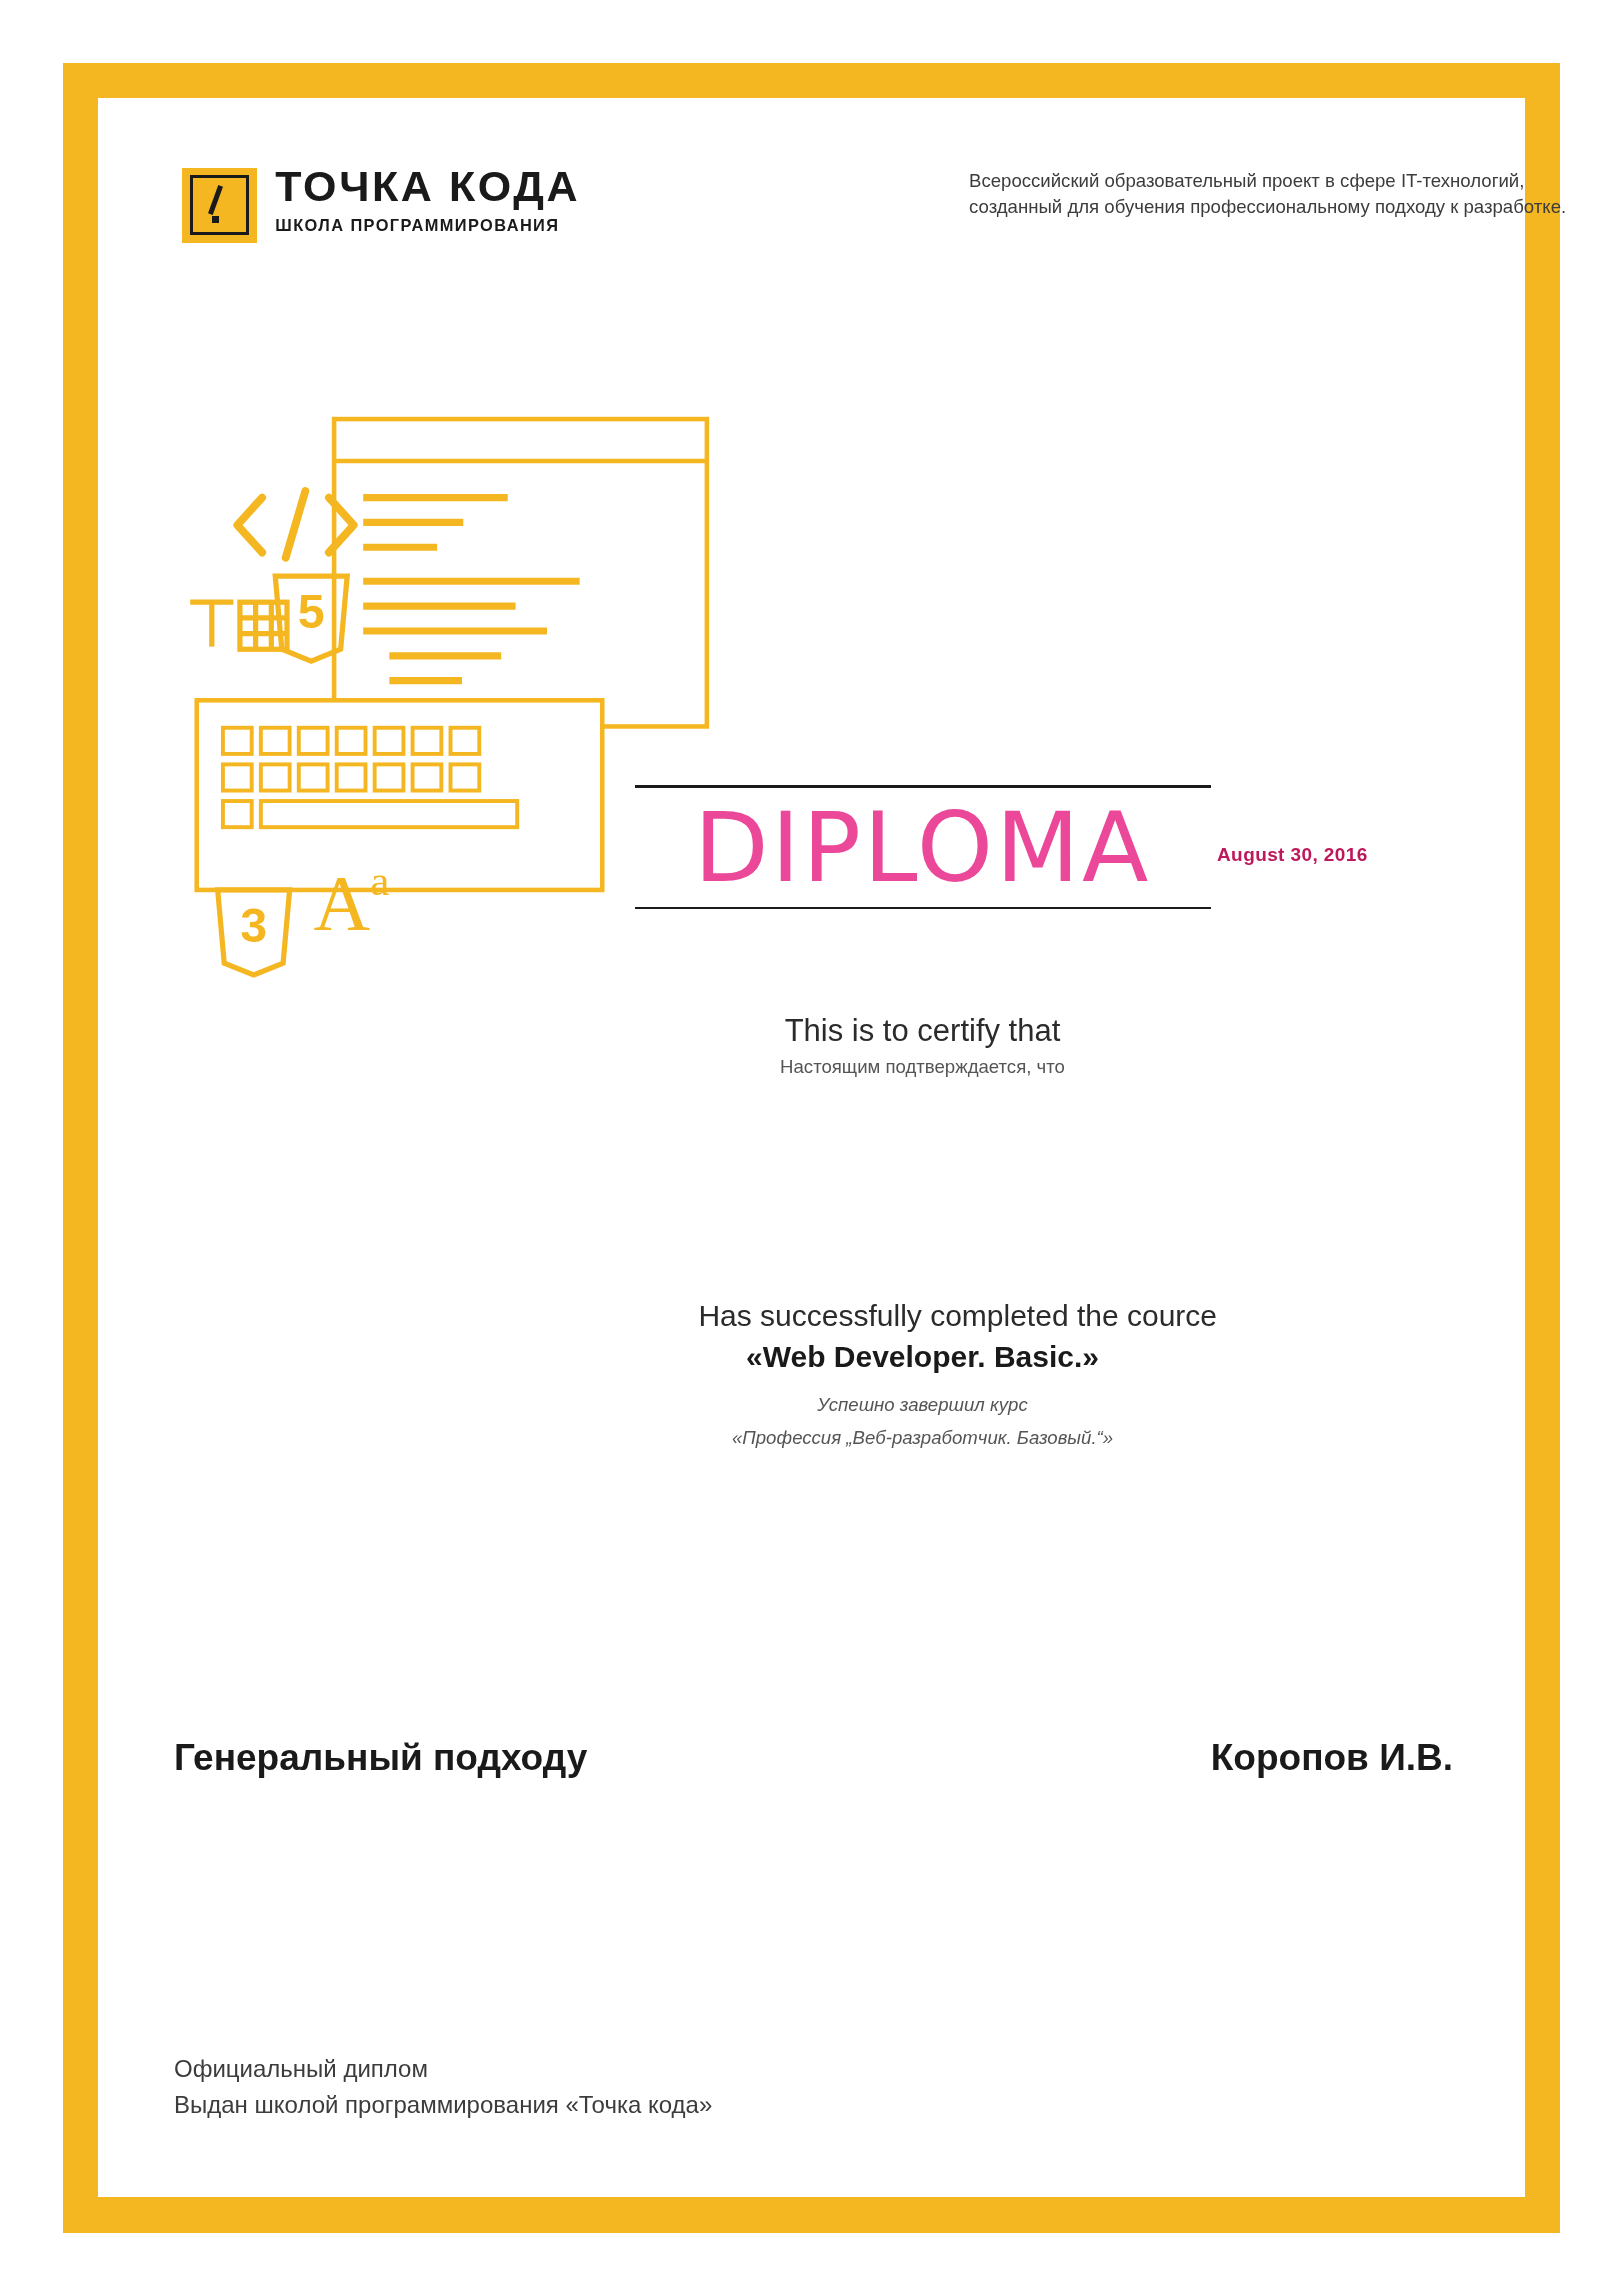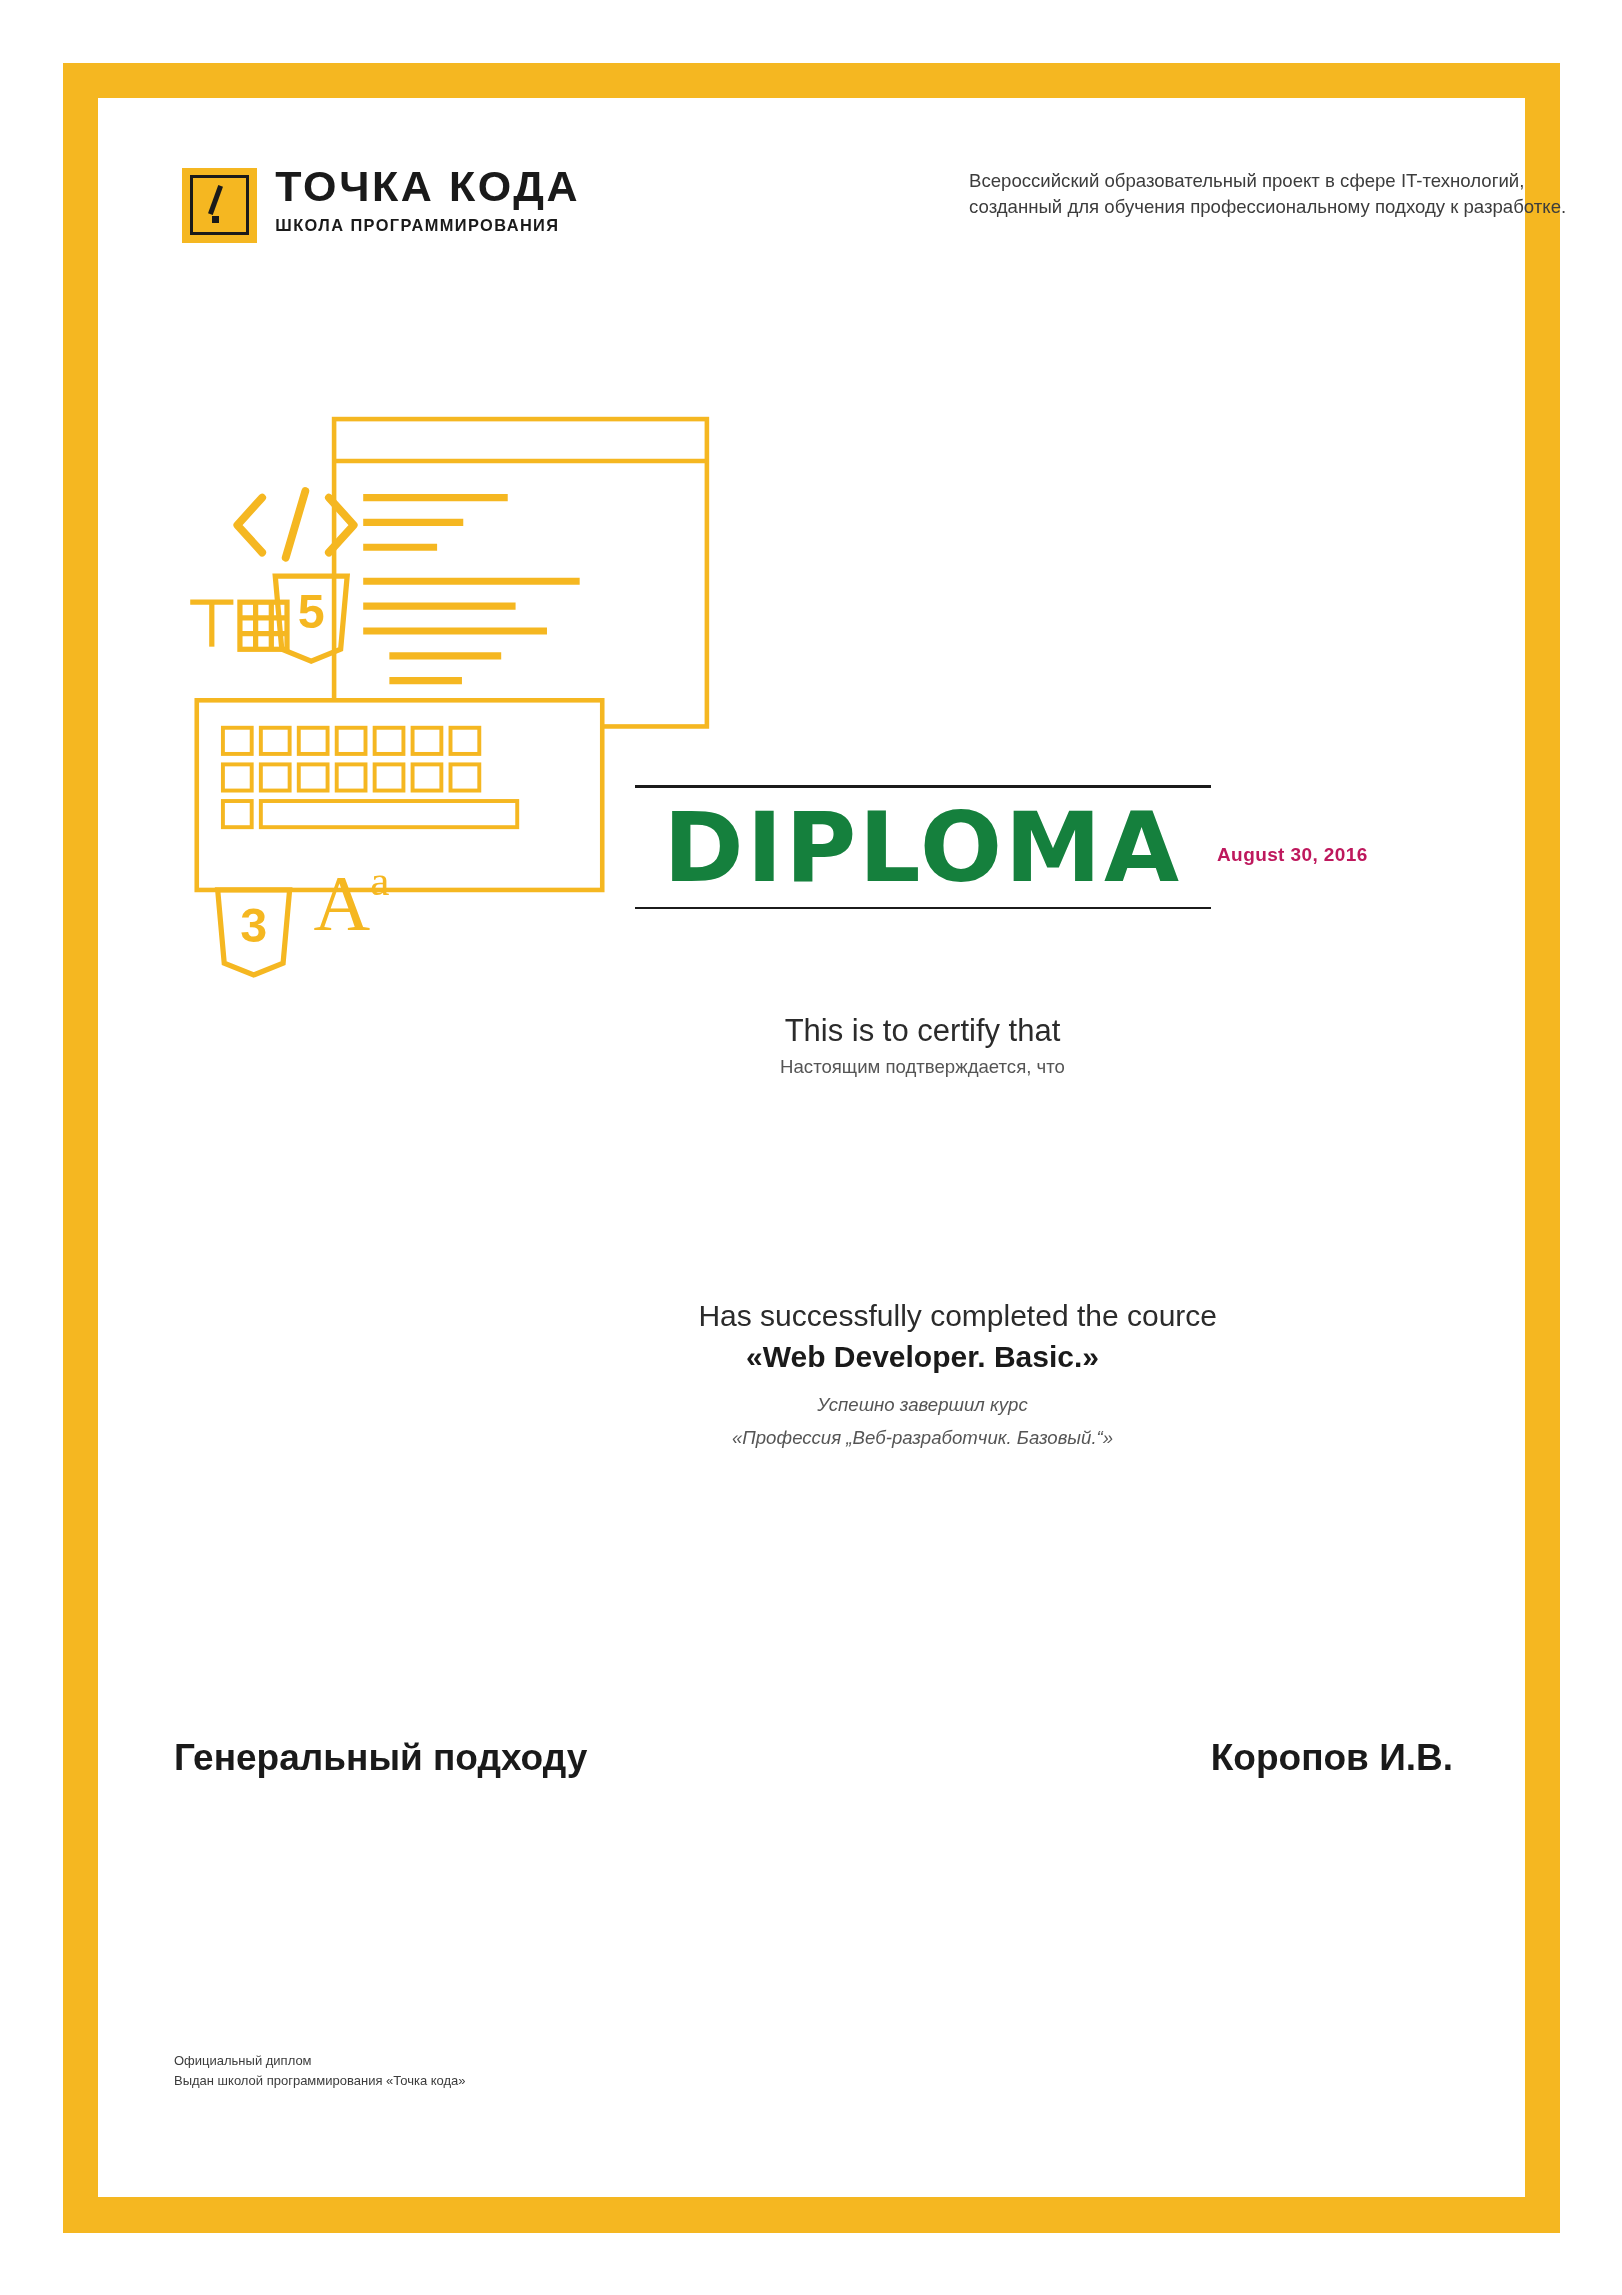--- a/index.html
+++ b/index.html
@@ -130,23 +130,23 @@
   }
   .rule {
     height: 2.6px;
     background: #1b1b1b;
     width: 576px;
     margin: 0 auto;
   }
   .diploma-title {
     font-family: "DejaVu Sans", sans-serif;
     font-size: 97px;
-    font-weight: bold;
+    font-weight: normal;
     letter-spacing: 2.6px;
-    color: #15803d;
+    color: #ec4899;
     line-height: 1.12;
     margin: 6.5px 0 3.9px 0;
   }
   .diploma-date {
     position: absolute;
     left: 1217px;
     top: 844px;
     font-size: 19px;
     font-weight: bold;
     color: #be185d;
@@ -227,21 +227,21 @@
     font-size: 37px;
     font-weight: bold;
     color: #1a1a1a;
     text-align: right;
   }
   
   .footer {
     position: absolute;
     left: 174px;
     top: 2051px;
-    font-size: 13px;
+    font-size: 24px;
     line-height: 1.5;
     color: #3c3c3c;
   }
 </style>
 </head>
 <body>
 
 <div id="page">
 
   <div class="frame-outer"></div>

